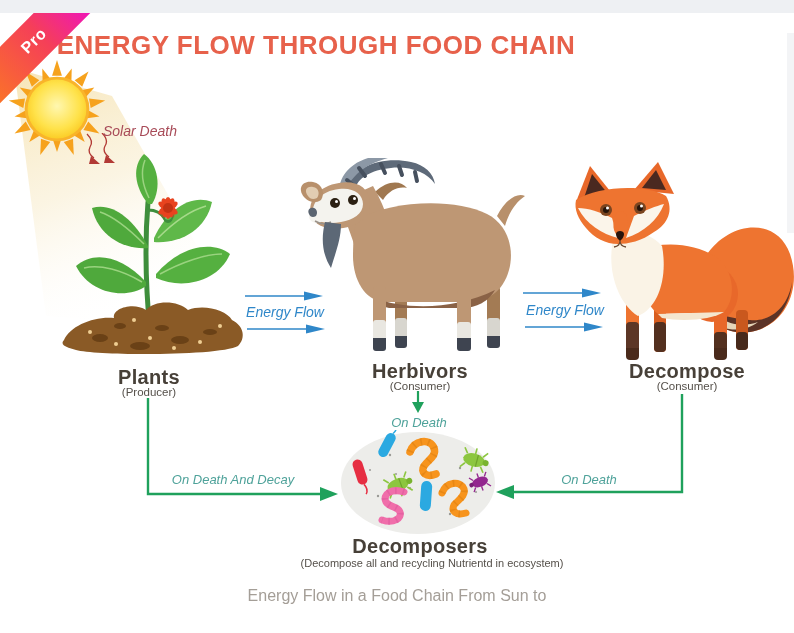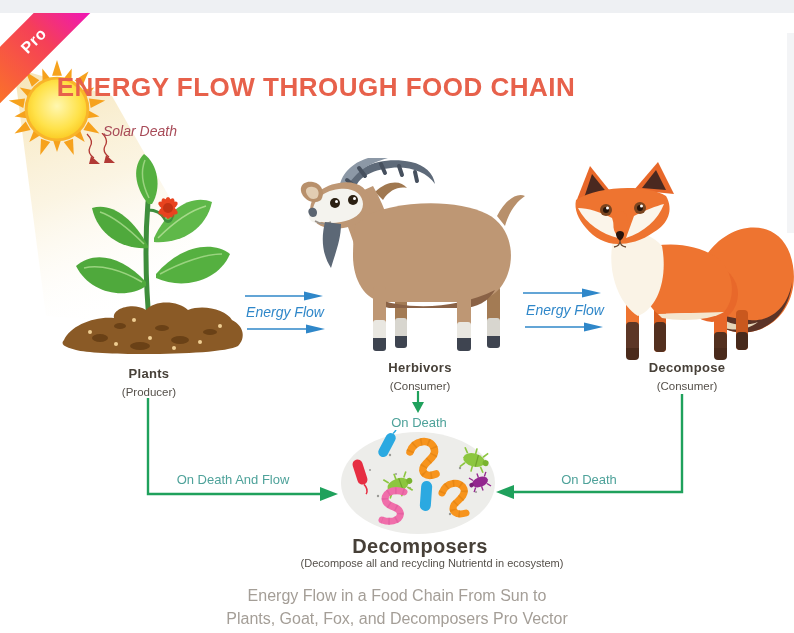--- a/index.html
+++ b/index.html
@@ -11,27 +11,27 @@
   #topbar{left:0;top:0;width:794px;height:13px;background:var(--topbar_bg,#EEF0F3);}
   #neighbor-strip{left:787px;top:33px;width:7px;height:200px;background:#F3F4F6;}
   
   #ribbon-clip{left:0;top:13px;width:112px;height:112px;overflow:hidden;}
   .ribbon{position:absolute;left:-46px;top:8px;width:160px;height:40px;transform:rotate(-45deg);
           background:linear-gradient(to right,var(--ribbon_start,#FB7A22),var(--ribbon_mid,#F53F58) 55%,var(--ribbon_end,#ED06DC));
           display:flex;align-items:center;justify-content:center;}
   .ribbon span{color:#fff;font-size:16px;font-weight:700;letter-spacing:.5px;}
   
   #title{left:0;top:30px;width:632px;text-align:center;font-size:26px;font-weight:700;
-         letter-spacing:.5px;color:var(--title,#E7614B);margin-top:42px;}
-  
-  .node-label{transform:translateX(-50%);font-size:13px;font-weight:700;color:var(--node_label,#474038);
+         letter-spacing:.5px;color:var(--title,#E7614B);}
+  
+  .node-label{transform:translateX(-50%);font-size:20px;font-weight:700;color:var(--node_label,#474038);
               letter-spacing:.3px;white-space:nowrap;}
   .node-role{transform:translateX(-50%);font-size:11.5px;color:#55504A;white-space:nowrap;}
   .flow-blue{transform:translateX(-50%);font-style:italic;font-size:14px;color:var(--flow_blue,#2F87C9);white-space:nowrap;text-align:center;}
-  .flow-teal{transform:translateX(-50%);font-size:13px;color:var(--flow_teal,#4EA29A);white-space:nowrap;}
+  .flow-teal{transform:translateX(-50%);font-style:italic;font-size:13px;color:var(--flow_teal,#4EA29A);white-space:nowrap;}
   #solar-label{left:103px;top:123px;font-style:italic;font-size:14px;color:var(--solar_maroon,#A84B58);white-space:nowrap;}
   
   .caption{left:0;width:794px;text-align:center;font-size:16px;color:var(--caption_gray,#A49E97);}
   #caption1{top:587px;} #caption2{top:610px;}
   svg{display:block;}
 </style>
 </head>
 <body>
 
 <div id="canvas">
@@ -337,21 +337,21 @@
   <svg class="abs" style="left:410px;top:390px" width="16" height="24" viewBox="0 0 16 24">
     <path d="M8,1 V13" stroke="#1FA15C" stroke-width="2.2"></path>
       <polygon points="2,12 14,12 8,23" fill="#1FA15C"></polygon>
   </svg>
   <div class="abs flow-teal" style="left:419px;top:415px">On Death</div>
 
   <svg class="abs" style="left:140px;top:396px" width="200" height="106" viewBox="0 0 200 106">
     <path d="M8,2 V98 H182" fill="none" stroke="#1FA15C" stroke-width="2.4"></path>
     <polygon points="180,91 198,98 180,105" fill="#1FA15C"></polygon>
   </svg>
-  <div class="abs flow-teal" style="left:233px;top:472px">On Death And Flow</div>
+  <div class="abs flow-teal" style="left:233px;top:472px">On Death And Decay</div>
 
   <svg class="abs" style="left:494px;top:392px" width="196" height="110" viewBox="0 0 196 110">
     <path d="M188,2 V100 H18" fill="none" stroke="#1FA15C" stroke-width="2.4"></path>
     <polygon points="20,93 2,100 20,107" fill="#1FA15C"></polygon>
   </svg>
   <div class="abs flow-teal" style="left:589px;top:472px">On Death</div>
 
   <div class="abs node-label" style="left:149px;top:366px">Plants</div>
   <div class="abs node-role" style="left:149px;top:386px">(Producer)</div>
 
@@ -365,15 +365,14 @@
   <div class="abs node-role" style="left:432px;top:557px;font-size:11px">(Decompose all and recycling Nutrientd in ecosystem)</div>
 
   <div id="title" class="abs">ENERGY FLOW THROUGH FOOD CHAIN</div>
   <div id="ribbon-clip" class="abs">
     <div class="ribbon">
       <span>Pro</span>
     </div>
   </div>
 
   <div id="caption1" class="abs caption">Energy Flow in a Food Chain From Sun to</div>
-  <div id="caption2" class="abs caption">Plants, Goat, Fox, and Decomposers Pro Vector</div>
 
 </div>
 
 </body></html>

